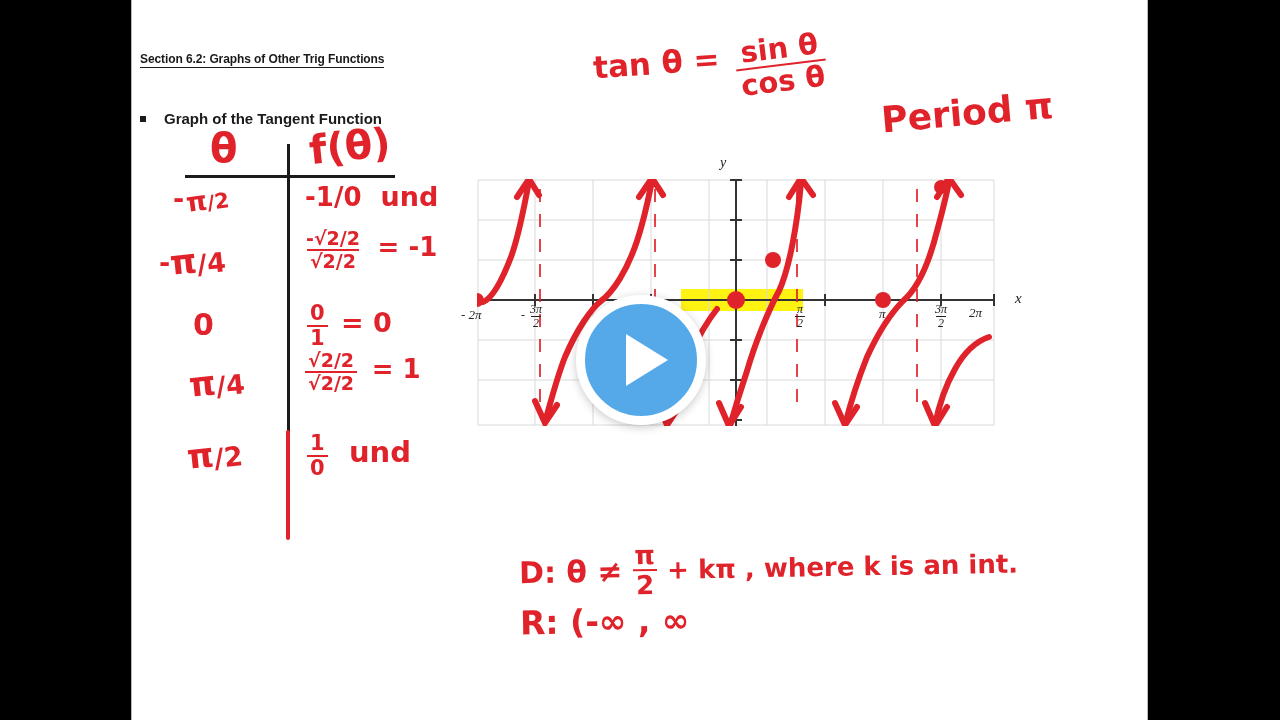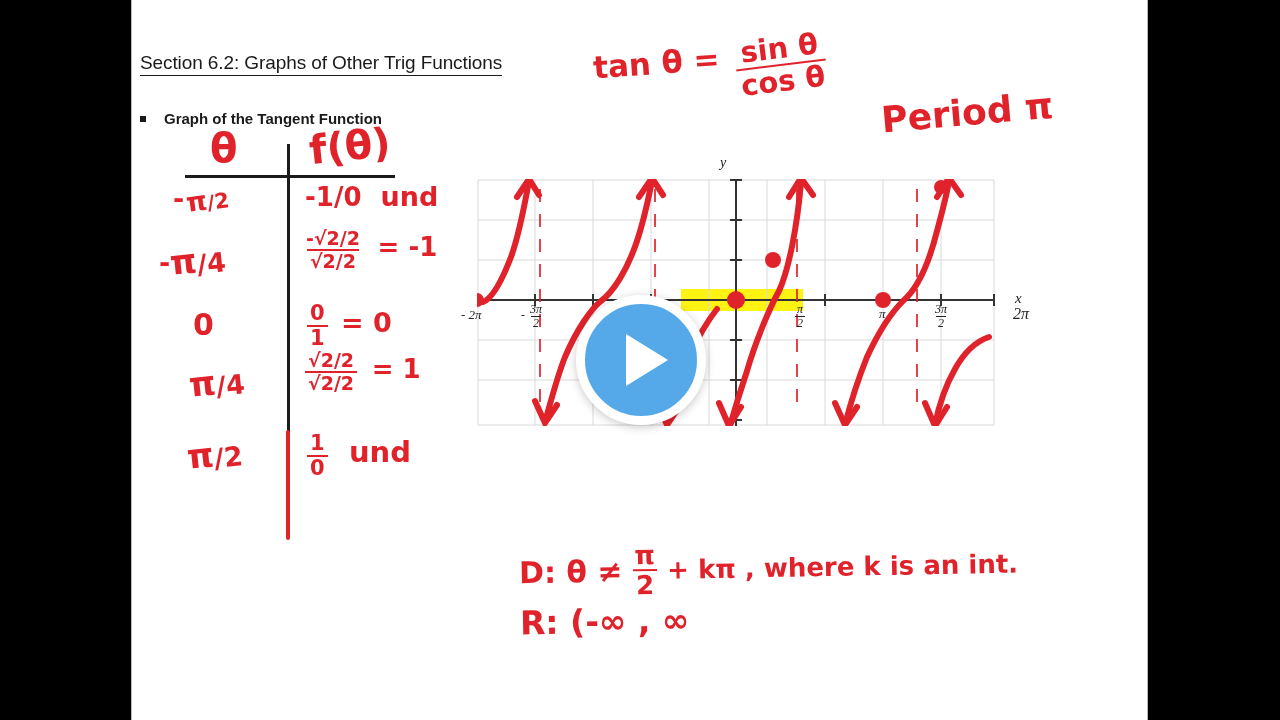--- a/index.html
+++ b/index.html
@@ -37,22 +37,22 @@
     background: #b9b9b9;
   }
   #edge-left  { left: 0px; }
   #edge-right { left: 1016px; }
 
   
   #title {
     position: absolute;
     left: 9px;
     top: 52px;
-    font-size: 19px;
-    font-weight: normal;
+    font-size: 12px;
+    font-weight: bold;
     color: #1a1a1a;
     letter-spacing: -0.1px;
     border-bottom: 1.6px solid #1a1a1a;
     padding-bottom: 1px;
     white-space: nowrap;
   }
   .bullet-row {
     position: absolute;
     display: flex;
     align-items: center;
@@ -393,21 +393,21 @@
               <span style="border-top:1px solid #222; padding:0 2px;">2</span>
             </span>
         </div>
         <div style="position:absolute; left:402px; top:127px; font-size:13px;">π</div>
         <div style="position:absolute; left:456px; top:124px; font-size:12px; line-height:1.05;">
           <span style="display:inline-flex; flex-direction:column; align-items:center;">
               <span style="padding:0 2px;">3π</span>
               <span style="border-top:1px solid #222; padding:0 2px;">2</span>
             </span>
         </div>
-        <div style="position:absolute; left:536px; top:126px; font-size:16px;">2π</div>
+        <div style="position:absolute; left:492px; top:126px; font-size:13px;">2π</div>
       </div>
     </div>
 
     <div class="hw" style="left:388px; top:540px; font-size:30px; transform:rotate(-1deg); display:flex; align-items:center; gap:7px;">
       <span>D: θ ≠</span>
       <span class="frac" style="font-size:26px;">
         <span class="num">π</span>
         <span class="den">2</span>
       </span>
       <span style="font-size:26px;">+ kπ , where k is an int.</span>

